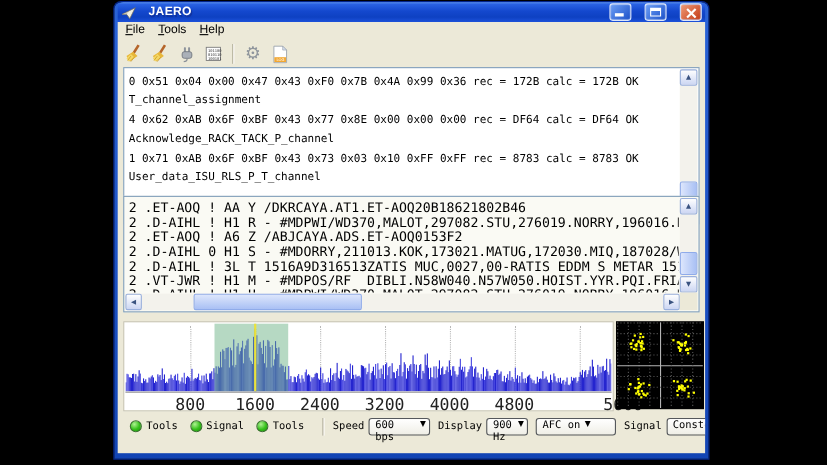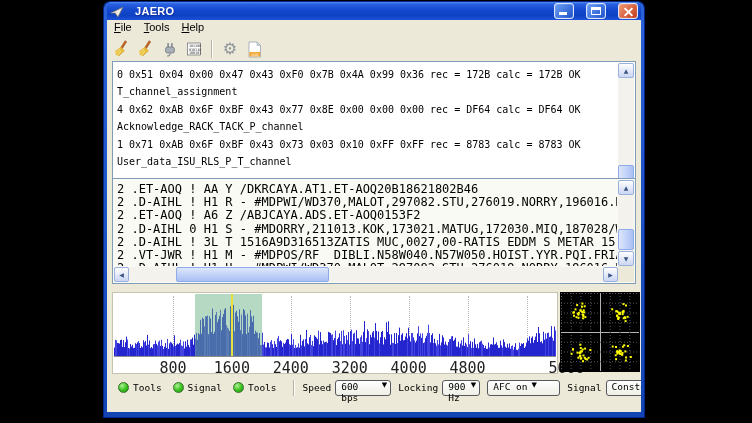--- a/index.html
+++ b/index.html
@@ -771,21 +771,21 @@
       <span class="led"></span>
       <span class="led-label">Signal</span>
       <span class="led"></span>
       <span class="led-label">Tools</span>
       <span class="ctl-sep"></span>
       <span class="ctl-label">Speed</span>
       <span class="dd dd-speed">
           <span class="dd-label">600 bps</span>
           <span class="dd-arrow">▼</span>
         </span>
-      <span class="ctl-label">Locking</span>
+      <span class="ctl-label">Display</span>
       <span class="dd dd-locking">
           <span class="dd-label">900 Hz</span>
           <span class="dd-arrow">▼</span>
         </span>
       <span class="dd dd-afc">
           <span class="dd-label">AFC on</span>
           <span class="dd-arrow">▼</span>
         </span>
       <span class="ctl-label">Signal</span>
       <span class="dd dd-display">

